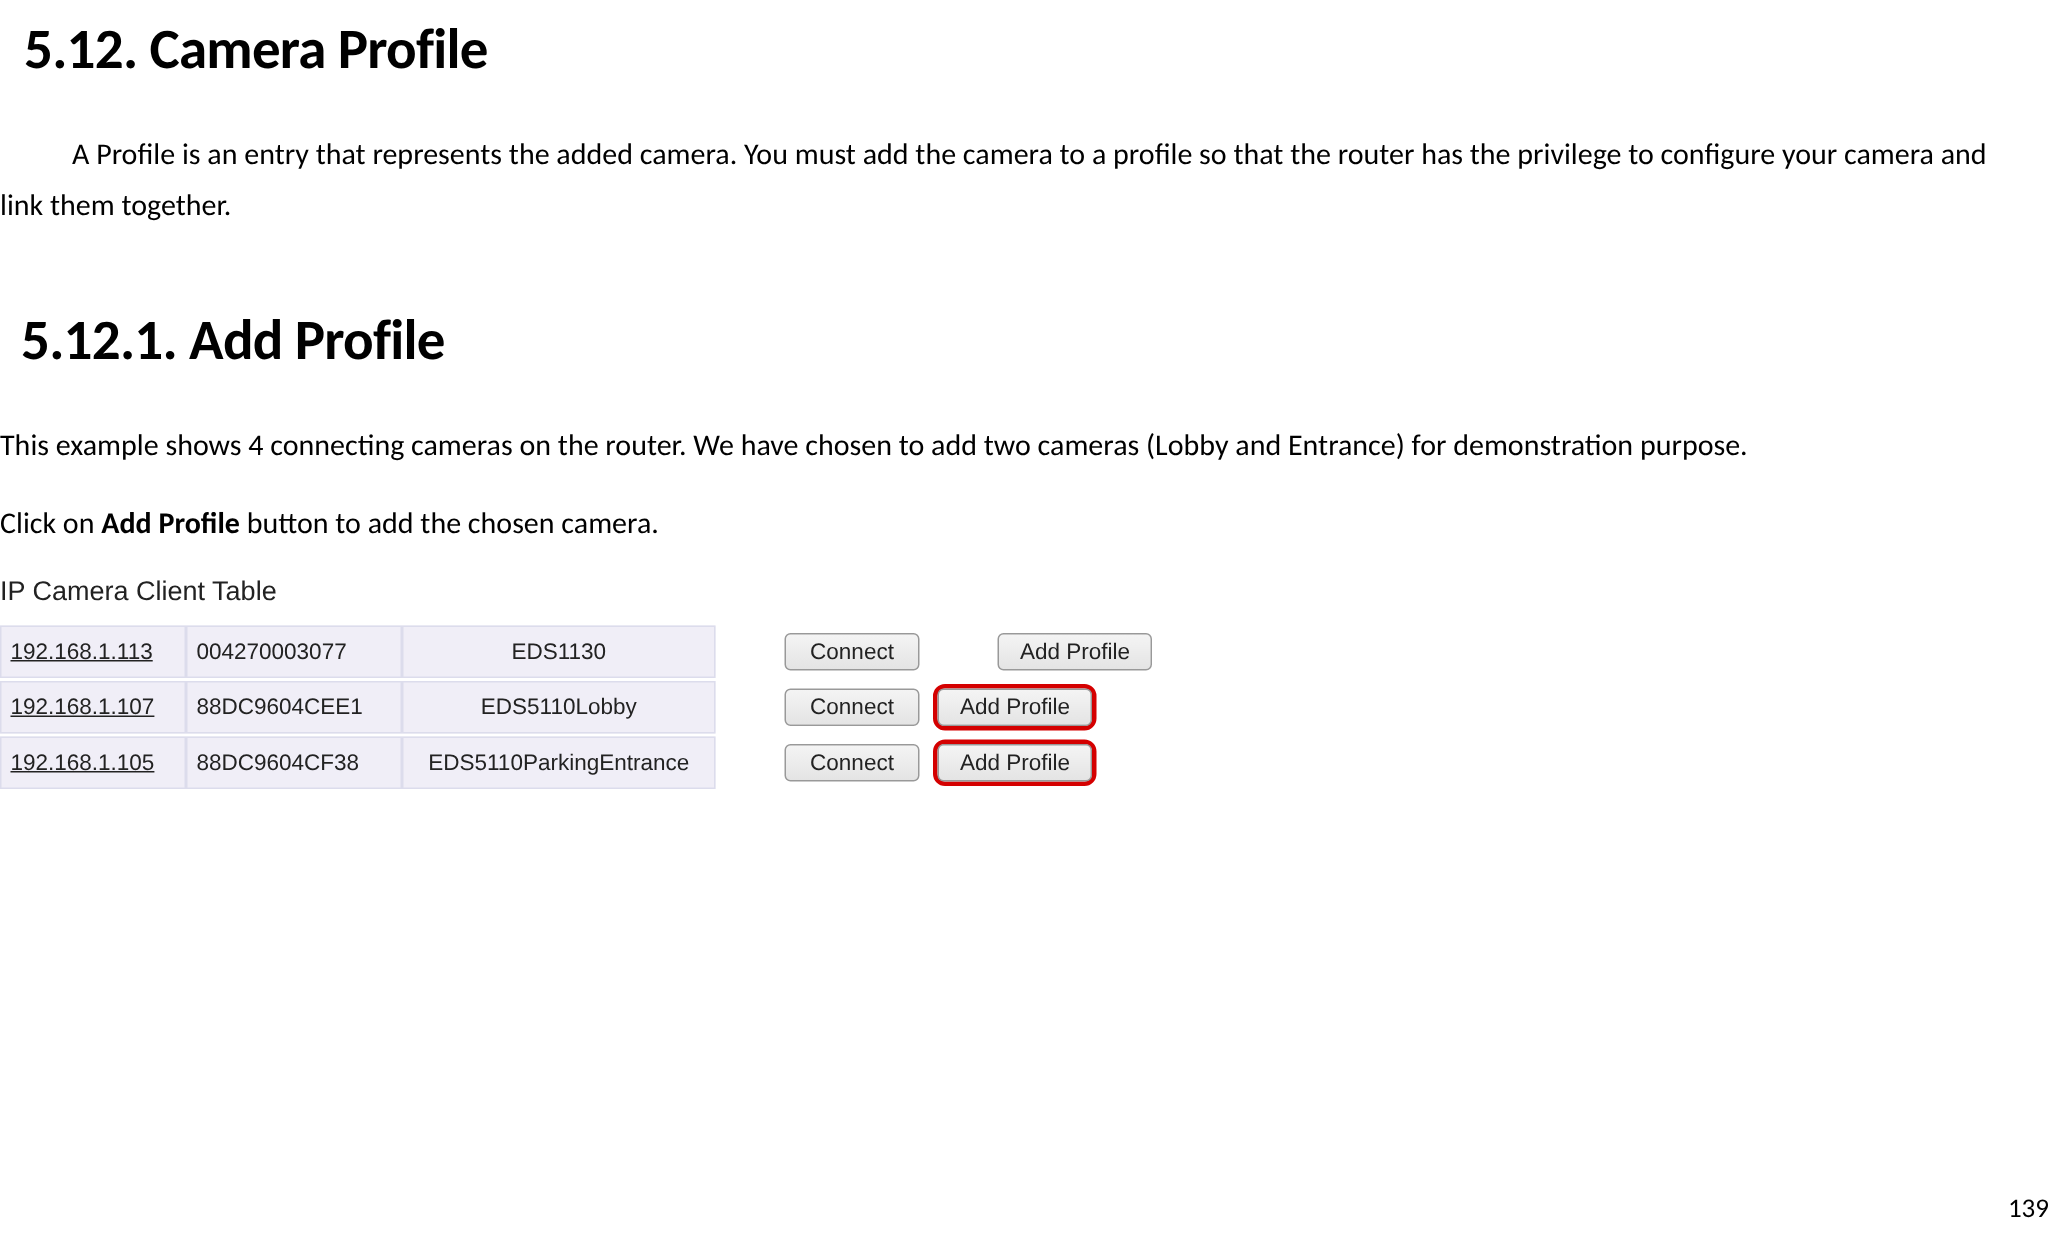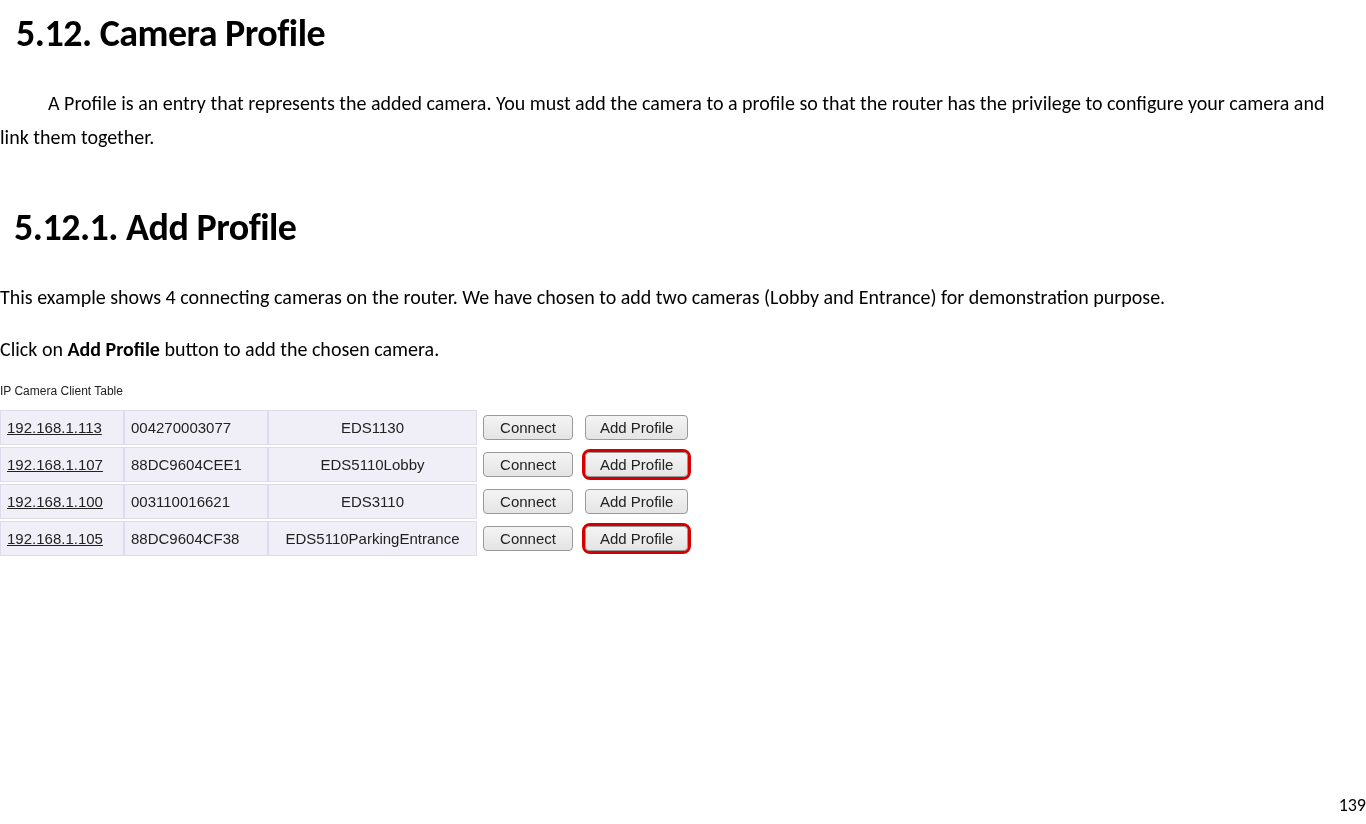--- a/index.html
+++ b/index.html
@@ -38,21 +38,21 @@
   }
   p.body .bold {
     font-weight: 700;
   }
 
   .table-wrap {
     margin-top: 6px;
   }
   .table-title {
     font-family: Arial, sans-serif;
-    font-size: 12px;
+    font-size: 18px;
     color: #222;
     margin-bottom: 10px;
   }
   table.camera-table {
     border-collapse: separate;
     border-spacing: 0 2px;
     font-family: Arial, sans-serif;
     font-size: 15px;
   }
   table.camera-table td {
@@ -75,20 +75,21 @@
   button.ui-btn {
     font-family: Arial, sans-serif;
     font-size: 15px;
     background: linear-gradient(#f4f4f4, #e4e4e4);
     border: 1px solid #999;
     border-radius: 4px;
     padding: 3px 14px;
     color: #222;
     cursor: pointer;
     min-width: 90px;
+    margin-left: 40px;
   }
   .highlight-wrap {
     display: inline-block;
     border: 3px solid #d40000;
     border-radius: 8px;
     padding: 0;
     line-height: 0;
   }
   .highlight-wrap button.ui-btn {
     margin: 0;
@@ -136,27 +137,20 @@
             <td class="btncell"><span class="nohl"><button class="ui-btn">Add Profile</button></span></td>
           </tr>
           <tr>
             <td class="ip">192.168.1.107</td>
             <td class="mac">88DC9604CEE1</td>
             <td class="name">EDS5110Lobby</td>
             <td class="btncell"><span class="nohl"><button class="ui-btn">Connect</button></span></td>
             <td class="btncell"><span class="highlight-wrap"><button class="ui-btn">Add Profile</button></span></td>
           </tr>
           <tr>
-            <td class="ip">192.168.1.100</td>
-            <td class="mac">003110016621</td>
-            <td class="name">EDS3110</td>
-            <td class="btncell"><span class="nohl"><button class="ui-btn">Connect</button></span></td>
-            <td class="btncell"><span class="nohl"><button class="ui-btn">Add Profile</button></span></td>
-          </tr>
-          <tr>
             <td class="ip">192.168.1.105</td>
             <td class="mac">88DC9604CF38</td>
             <td class="name">EDS5110ParkingEntrance</td>
             <td class="btncell"><span class="nohl"><button class="ui-btn">Connect</button></span></td>
             <td class="btncell"><span class="highlight-wrap"><button class="ui-btn">Add Profile</button></span></td>
           </tr>
         </tbody>
     </table>
   </div>
 </div>

